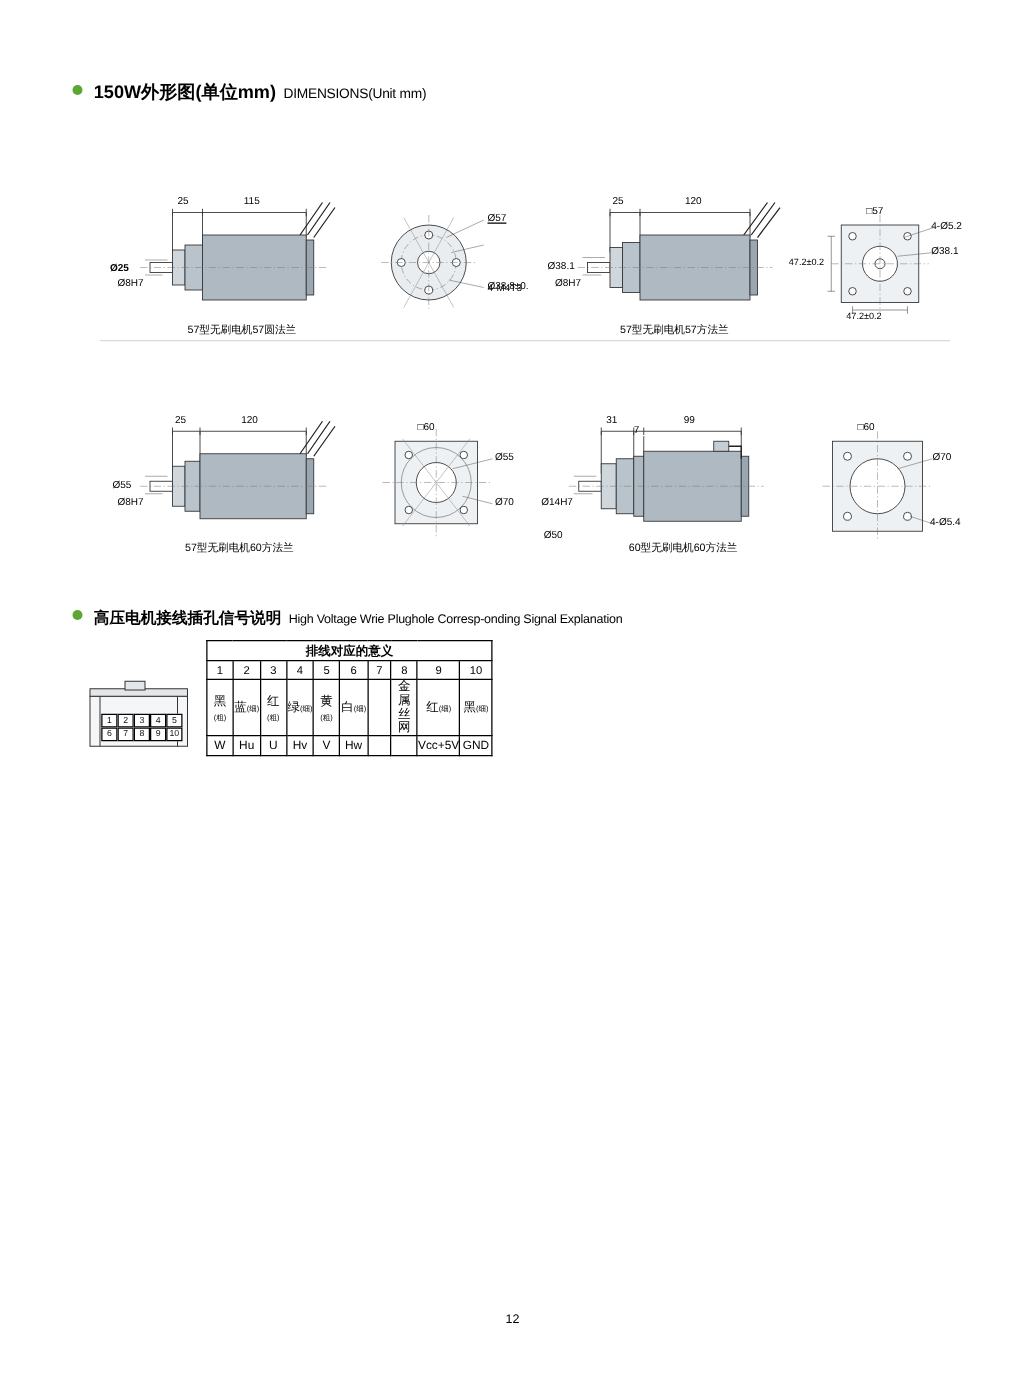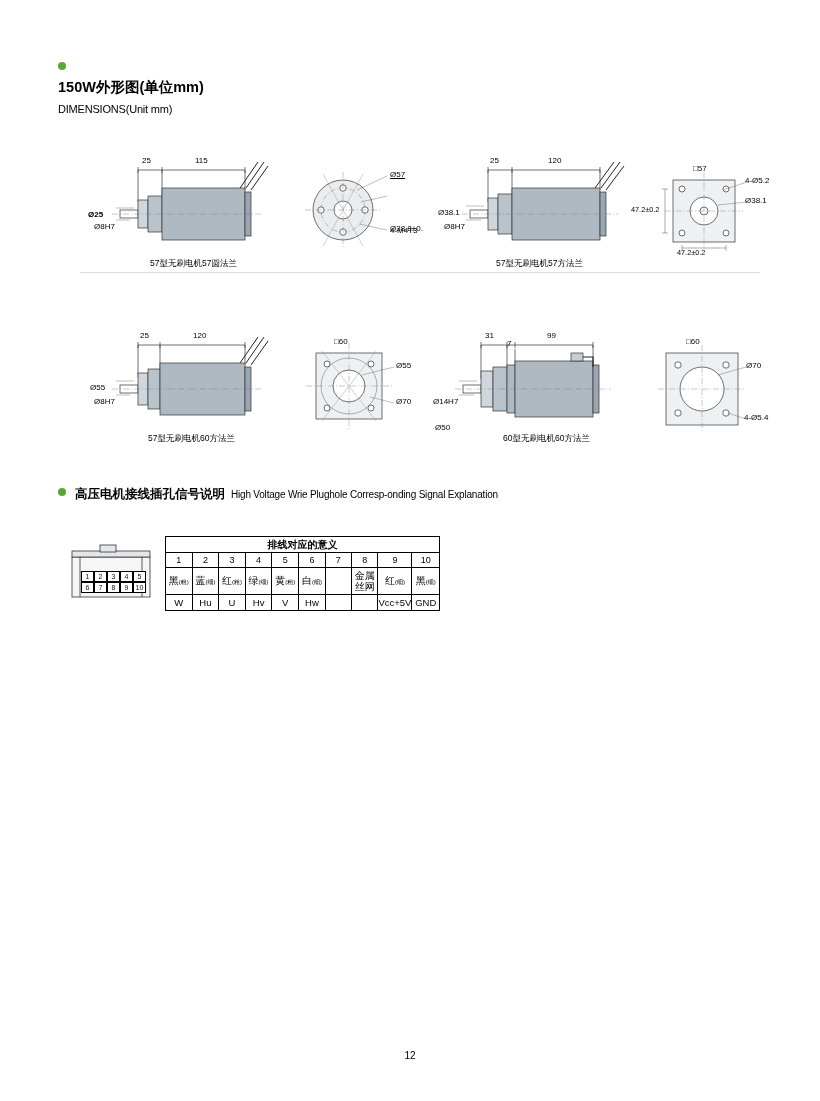--- a/index.html
+++ b/index.html
@@ -74,21 +74,21 @@
     position:absolute; left:0; right:0; text-align:center;
     font-size:10px; color:#000;
   }
   .divider { position:absolute; background:#d9d9d9; height:1px; }
 </style>
 </head>
 <body>
 
 <div class="page">
 
-  <div class="sec-head" style="left:58px; top:64px;flex-direction:column;">
+  <div class="sec-head" style="left:58px; top:64px;">
     <span class="bullet"></span>
     <span class="cn-title">150W外形图(单位mm)</span>
     <span class="en-title">DIMENSIONS(Unit mm)</span>
   </div>
 
   <div class="divider" style="left:80px; top:272px; width:680px;"></div>
 
   <div class="drawing-row" style="left:90px; top:150px;">
     <svg width="200" height="120" viewBox="0 0 200 120">
       <g stroke="#333" stroke-width="0.7" fill="none">
@@ -343,21 +343,21 @@
       <div class="conn-row">
         <div class="conn-cell">6</div>
         <div class="conn-cell">7</div>
         <div class="conn-cell">8</div>
         <div class="conn-cell">9</div>
         <div class="conn-cell">10</div>
       </div>
     </div>
   </div>
 
-  <table class="wire-table" style="left:165px; top:536px; width:275px;">
+  <table class="wire-table" style="left:165px; top:512px; width:229px;">
     <tbody>
       <tr class="title-row">
         <td colspan="10">排线对应的意义</td>
       </tr>
       <tr class="num-row">
         <td style="width:27px;">1</td>
         <td style="width:27px;">2</td>
         <td style="width:27px;">3</td>
         <td style="width:27px;">4</td>
         <td style="width:27px;">5</td>

